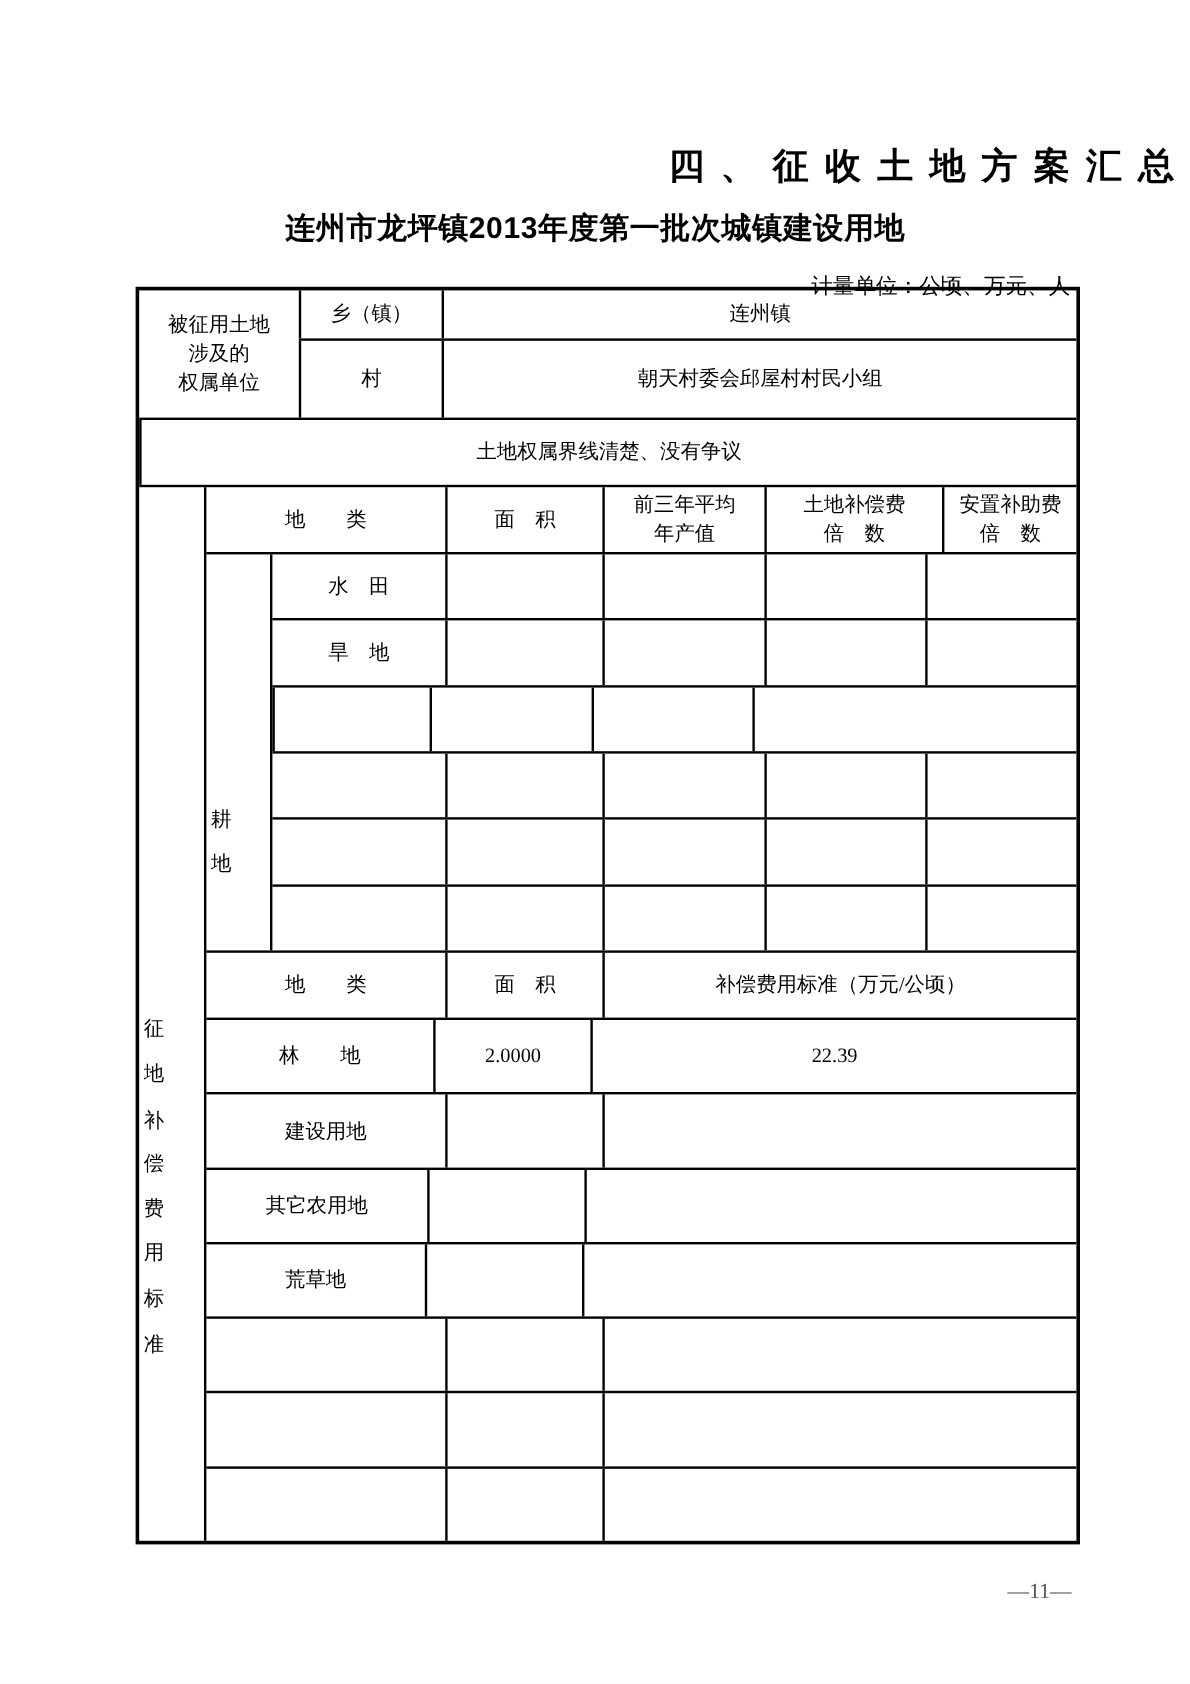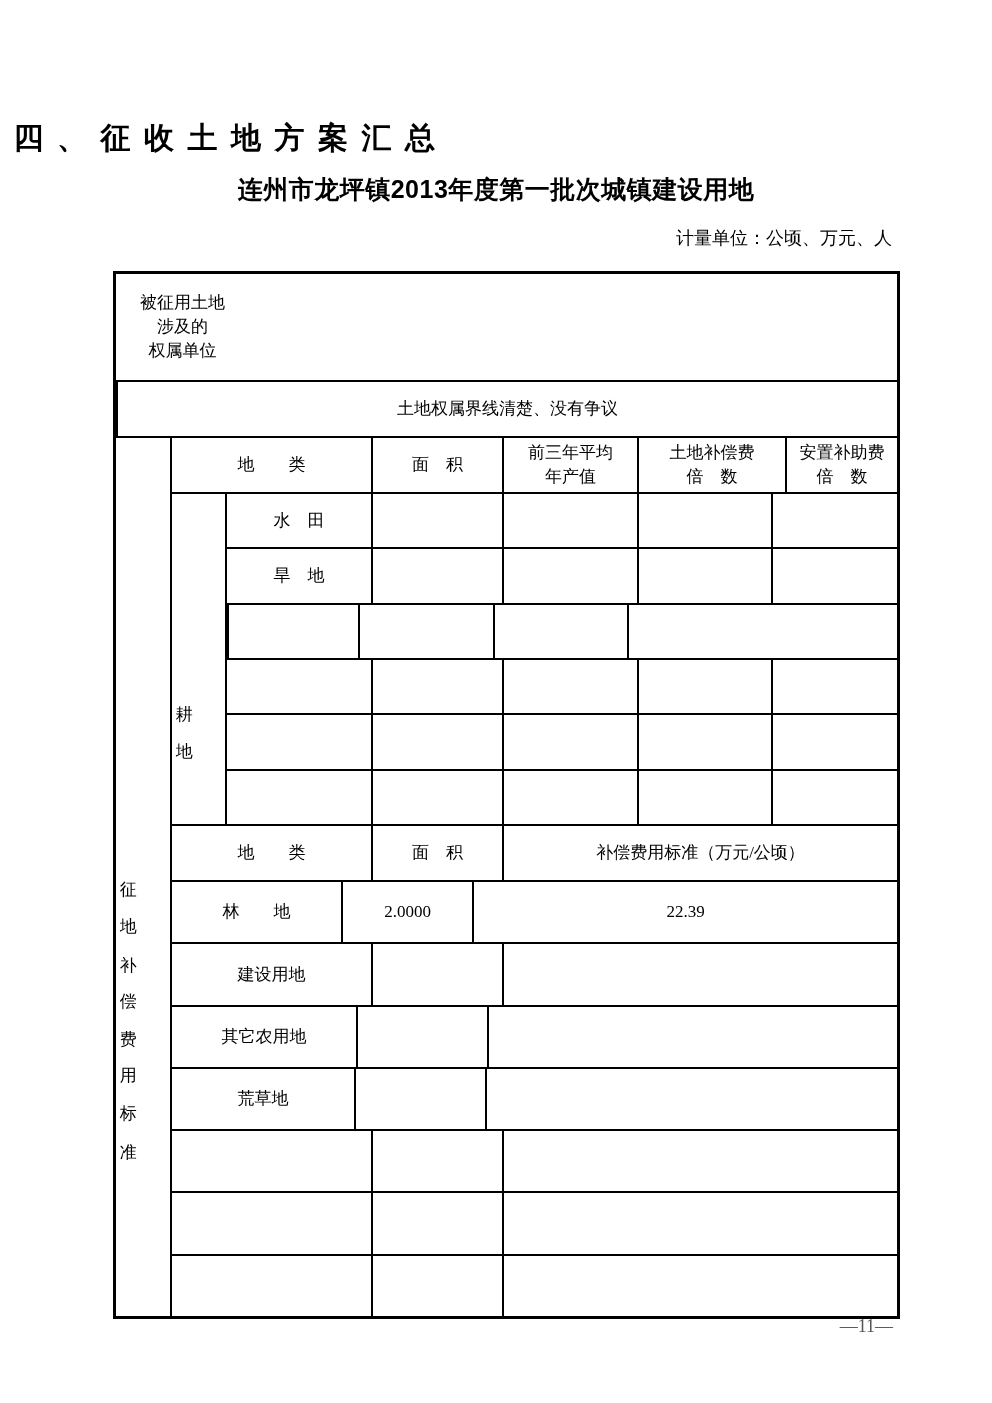--- a/index.html
+++ b/index.html
@@ -4,37 +4,37 @@
 <style>
   * { margin:0; padding:0; box-sizing:border-box; }
   body { background:#e8e8e8; }
   .canvas {
     position:relative; width:992px; height:1403px; background:#ffffff;
     font-family:"Liberation Serif","DejaVu Serif",serif; color:#000;
     overflow:hidden; margin:0 auto;
   }
   .doc-title {
     position:absolute; top:118px; left:0; width:100%;
-    text-align:left; font-family:"Liberation Sans","DejaVu Sans",sans-serif;
+    text-align:right; font-family:"Liberation Sans","DejaVu Sans",sans-serif;
     font-weight:bold; font-size:30px; letter-spacing:0.45em; text-indent:0.45em;
     white-space:nowrap;
   }
   .doc-subtitle {
     position:absolute; top:173px; left:0; width:100%;
     text-align:center; font-family:"Liberation Sans","DejaVu Sans",sans-serif;
     font-weight:bold; font-size:25px; letter-spacing:0.02em;
   }
   .unit-note {
     position:absolute; top:226px; right:100px; font-size:18px;
   }
   .page-num {
     position:absolute; top:1316px; right:99px; font-size:18px; color:#555;
   }
   .tbl {
-    position:absolute; left:113px; top:271px; width:787px; height:1048px;
+    position:absolute; left:113px; top:239px; width:787px; height:1048px;
     border:3px solid #000; display:flex; flex-direction:column;
     font-size:17px; line-height:1.4;
   }
   .row { display:flex; flex-direction:row; min-height:0; }
   .col { display:flex; flex-direction:column; min-height:0; }
   .cell {
     display:flex; align-items:center; justify-content:center;
     text-align:center; min-width:0; min-height:0; overflow:hidden;
   }
   .bt { border-top:2px solid #000; }
@@ -54,20 +54,30 @@
   <div class="doc-title">四、征收土地方案汇总</div>
   <div class="doc-subtitle">连州市龙坪镇2013年度第一批次城镇建设用地</div>
   <div class="unit-note">计量单位：公顷、万元、人</div>
 
   <div class="tbl">
 
     <div class="row" style="height:106px">
       <div class="cell ml" style="width:133px">被征用土地
 涉及的
 权属单位</div>
+      <div class="col" style="flex:1">
+        <div class="row" style="height:40px">
+          <div class="cell bl" style="width:119px">乡（镇）</div>
+          <div class="cell bl" style="flex:1">连州镇</div>
+        </div>
+        <div class="row bt" style="flex:1">
+          <div class="cell bl" style="width:119px">村</div>
+          <div class="cell bl" style="flex:1">朝天村委会邱屋村村民小组</div>
+        </div>
+      </div>
     </div>
 
     <div class="row bt" style="height:56px">
       <div class="cell bl" style="flex:1">土地权属界线清楚、没有争议</div>
     </div>
 
     <div class="row bt" style="flex:1">
 
       <div class="cell vcell" style="width:54px; padding-top:280px">
         <span class="vtext">征地补偿费用标准</span>
@@ -142,21 +152,21 @@
           </div>
         </div>
 
         <div class="row bt" style="height:56px">
           <div class="cell" style="width:199px">地　　类</div>
           <div class="cell bl" style="width:131px">面　积</div>
           <div class="cell bl" style="flex:1">补偿费用标准（万元/公顷）</div>
         </div>
 
         <div class="row bt" style="flex:1">
-          <div class="cell" style="width:169px">林　　地</div>
+          <div class="cell" style="width:189px">林　　地</div>
           <div class="cell bl" style="width:131px">2.0000</div>
           <div class="cell bl" style="flex:1">22.39</div>
         </div>
 
         <div class="row bt" style="flex:1">
           <div class="cell" style="width:199px">建设用地</div>
           <div class="cell bl" style="width:131px"></div>
           <div class="cell bl" style="flex:1"></div>
         </div>
 

